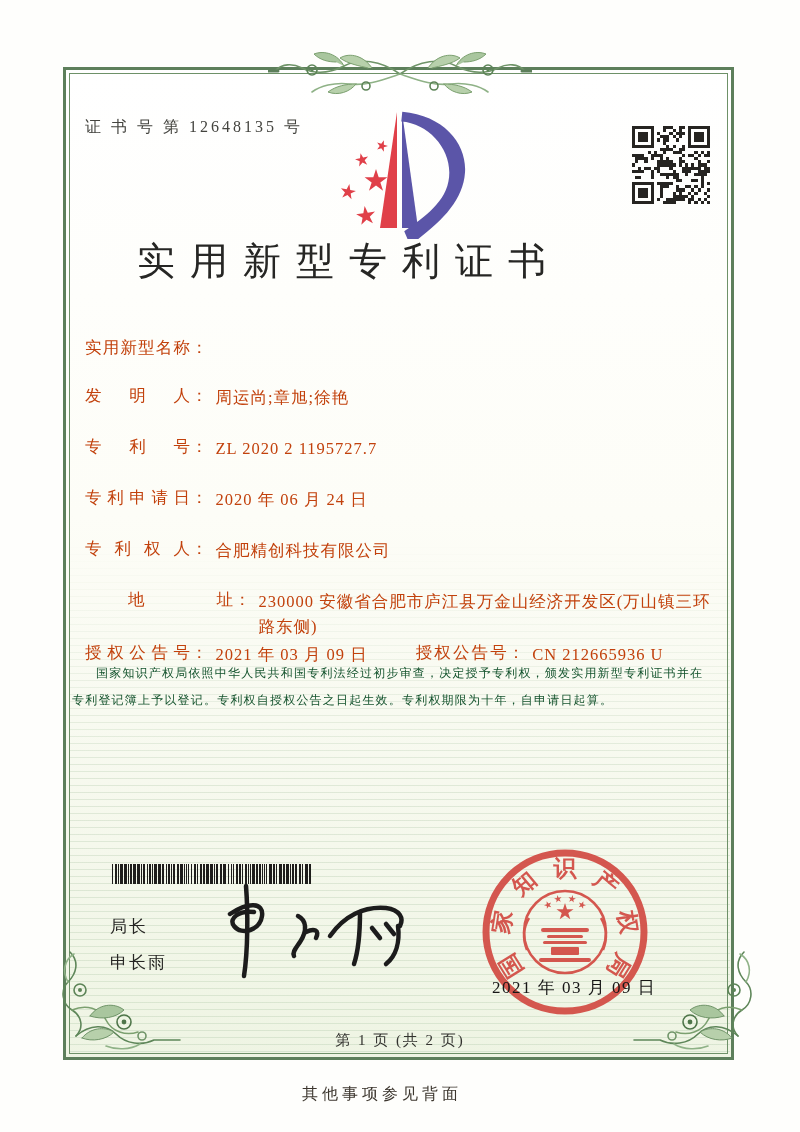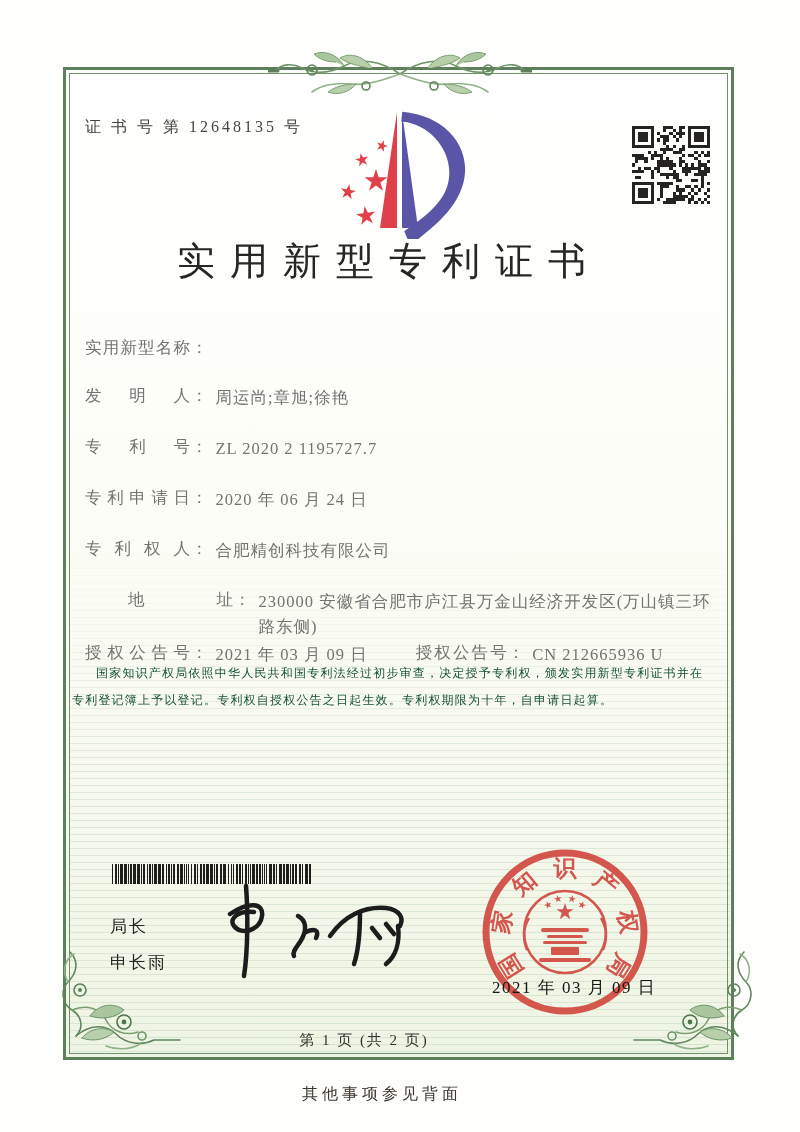--- a/index.html
+++ b/index.html
@@ -31,23 +31,23 @@
   }
   .cert-no{
     position:absolute; left:85px; top:117px;
     font-size:16px; letter-spacing:3px; color:#44443f;
   }
   .logo{ position:absolute; left:318px; top:104px; }
   .qr{ position:absolute; left:632px; top:126px; width:78px; height:78px; }
   .title{
     position:absolute; left:0; top:236px; width:683px;
     text-align:center; font-size:38px; letter-spacing:15px;
-    color:#262624; font-weight:400; text-indent:15px;padding-left:40px;
-  }
-  .fields{ position:absolute; left:85px; top:337px; width:632px; font-size:16.5px; color:#737373; }
+    color:#262624; font-weight:400; text-indent:15px;
+  }
+  .fields{ position:absolute; left:85px; top:337px; width:632px; font-size:16.5px; color:#c2410c; }
   .frow{ margin-bottom:26px; display:flex; align-items:flex-start; }
   .frow.addr{ margin-bottom:3px;margin-left:43px; }
   .flabel{
     display:inline-block; width:106px; flex:0 0 106px;
     text-align:justify; text-align-last:justify; letter-spacing:1px;
   }
   .colon{ flex:0 0 auto; margin-right:8px; }
   .fvalue{ letter-spacing:1px; max-width:500px; line-height:25px; }
   .pair2{ margin-left:48px; display:flex; }
   .pair2 .flabel{ width:92px; flex-basis:92px; }
@@ -67,21 +67,21 @@
     font-family:"Liberation Sans","DejaVu Sans",sans-serif;
     font-size:17px; letter-spacing:2px; color:#262624;
   }
   .signature{ position:absolute; left:202px; top:872px; }
   .seal{ position:absolute; left:478px; top:845px; opacity:0.92; }
   .seal-date{
     position:absolute; left:492px; top:976px;
     font-size:17px; letter-spacing:1.5px; color:#161616;
   }
   .page-info{
-    position:absolute; left:0; top:1031px; width:728px;
+    position:absolute; left:0; top:1031px; width:800px;
     text-align:center; font-size:15px; letter-spacing:2px; color:#33332f;
   }
   .back-note{
     position:absolute; left:0; top:1084px; width:764px;
     text-align:center; font-size:16px; letter-spacing:4px; color:#3c362e;
   }
   .ornament-top{ position:absolute; left:268px; top:40px; }
   .corner-bl{ position:absolute; left:46px; top:946px; }
   .corner-br{ position:absolute; left:628px; top:946px; transform:scaleX(-1); }
 </style>

